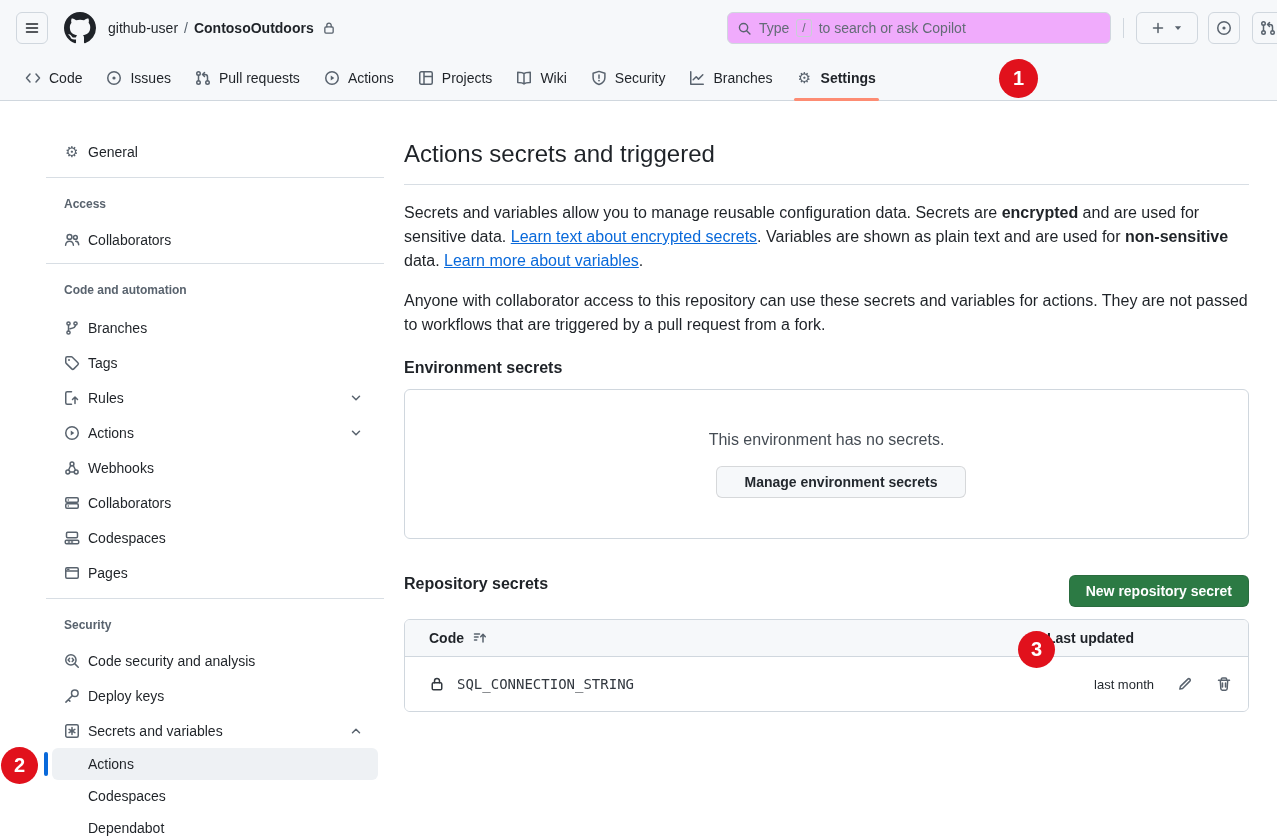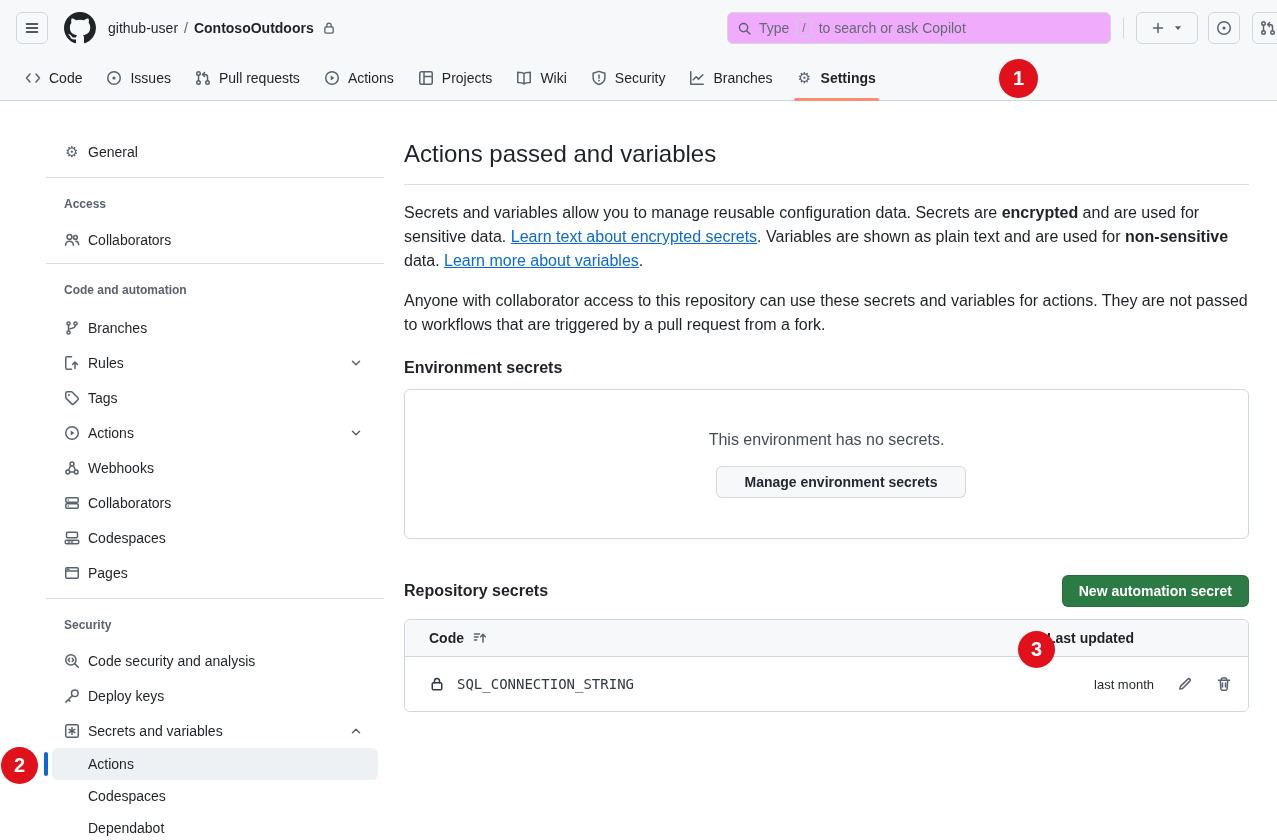--- a/index.html
+++ b/index.html
@@ -77,21 +77,21 @@
                 border-radius:6px 6px 0 0; margin-bottom:-1px; color:#1f2328; }
   .tab.inactive { color:#59636e; margin-left:18px; }
   .sec-head { margin-top:22px; font-size:16px; font-weight:600; }
   .empty-box { margin-top:12px; height:150px; border:1px solid #d0d7de; border-radius:6px;
                display:flex; flex-direction:column; align-items:center; justify-content:center; gap:17px; }
   .empty-text { font-size:16px; color:#454c54; }
   .btn-default { height:32px; padding:0 28px; background:#f6f8fa;
                  border:1px solid rgba(31,35,40,0.15); border-radius:6px;
                  font-family:"Liberation Sans",sans-serif; font-size:14px; font-weight:600;
                  color:#24292f; cursor:pointer;margin-left:29px; }
-  .repo-row { margin-top:36px; display:flex; align-items:center; justify-content:space-between; }
+  .repo-row { margin-top:36px; display:flex; justify-content:space-between; }
   .btn-green { height:32px; padding:0 16px; background:#2c7a44;
                border:1px solid rgba(31,35,40,0.15); border-radius:6px;
                font-family:"Liberation Sans",sans-serif; font-size:14px; font-weight:600;
                color:#fff; cursor:pointer; }
   .stable { margin-top:12px; border:1px solid #d0d7de; border-radius:6px; overflow:hidden; }
   .thead { background:#f6f8fa; height:36px; display:flex; align-items:center; padding:0 16px; }
   .th-name { display:flex; align-items:center; gap:8px; font-size:14px; font-weight:600;
              color:#1f2328; flex:1; padding-left:8px; }
   .th-right { width:185px; font-size:14px; font-weight:600; color:#1f2328; }
   .trow { height:55px; display:flex; align-items:center; padding:0 16px;
@@ -254,34 +254,34 @@
     <svg class="ic" viewBox="0 0 16 16">
         <circle cx="4.5" cy="3.5" r="1.6"></circle>
         <circle cx="4.5" cy="12.5" r="1.6"></circle>
         <circle cx="11.5" cy="3.5" r="1.6"></circle>
         <path d="M4.5 5.1v5.8M11.5 5.1c0 2.6-2.6 3.3-5.4 3.7"></path>
       </svg>
     <span class="lbl">Branches</span>
   </div>
   <div class="side-item">
     <svg class="ic" viewBox="0 0 16 16">
+        <path d="M1.75 7.3V3.2c0-.8.65-1.45 1.45-1.45h4.1c.4 0 .75.15 1.05.45l5.55 5.55a1.45 1.45 0 0 1 0 2.05l-4.1 4.1a1.45 1.45 0 0 1-2.05 0L2.2 8.35c-.3-.3-.45-.65-.45-1.05Z"></path>
+        <circle class="fl" cx="5" cy="5" r="1"></circle>
+      </svg>
+    <span class="lbl">Tags</span>
+  </div>
+  <div class="side-item">
+    <svg class="ic" viewBox="0 0 16 16">
         <path d="M7.5 14.25H3.2c-.8 0-1.45-.65-1.45-1.45V3.2c0-.8.65-1.45 1.45-1.45h4.3"></path>
         <path d="M11 13.5V7M8.5 9.5 11 7l2.5 2.5"></path>
       </svg>
     <span class="lbl">Rules</span>
     <svg class="ic chev" viewBox="0 0 16 16">
         <path d="M4.5 6.2 8 9.7l3.5-3.5"></path>
       </svg>
-  </div>
-  <div class="side-item">
-    <svg class="ic" viewBox="0 0 16 16">
-        <path d="M1.75 7.3V3.2c0-.8.65-1.45 1.45-1.45h4.1c.4 0 .75.15 1.05.45l5.55 5.55a1.45 1.45 0 0 1 0 2.05l-4.1 4.1a1.45 1.45 0 0 1-2.05 0L2.2 8.35c-.3-.3-.45-.65-.45-1.05Z"></path>
-        <circle class="fl" cx="5" cy="5" r="1"></circle>
-      </svg>
-    <span class="lbl">Tags</span>
   </div>
   <div class="side-item">
     <svg class="ic" viewBox="0 0 16 16">
         <circle cx="8" cy="8" r="6.25"></circle>
         <path class="fl" d="M6.75 5.5 10.25 8 6.75 10.5Z"></path>
       </svg>
     <span class="lbl">Actions</span>
     <svg class="ic chev" viewBox="0 0 16 16">
         <path d="M4.5 6.2 8 9.7l3.5-3.5"></path>
       </svg>
@@ -350,37 +350,37 @@
   </div>
   <div class="side-sub mt2">
     <span>Codespaces</span>
   </div>
   <div class="side-sub mt2">
     <span>Dependabot</span>
   </div>
 </nav>
 
 <main class="main">
-  <h1 class="page-title">Actions passed and variables</h1>
+  <h1 class="page-title">Actions secrets and triggered</h1>
 
   <p class="prose">
     <span>Secrets and variables allow you to manage reusable configuration data. Secrets are </span><b>encrypted</b><span> and are used for sensitive data. </span><a class="lnk">Learn text about encrypted secrets</a><span>. Variables are shown as plain text and are used for </span><b>non-sensitive</b><span> data. </span><a class="lnk">Learn more about variables</a><span>.</span>
   </p>
   <p class="prose">Anyone with collaborator access to this repository can use these secrets and variables for actions. They are not passed to workflows that are triggered by a pull request from a fork.</p>
 
 
   <h2 class="sec-head">Environment secrets</h2>
   <div class="empty-box">
     <div class="empty-text">This environment has no secrets.</div>
     <button class="btn-default">Manage environment secrets</button>
   </div>
 
   <div class="repo-row">
     <h2 class="sec-head" style="margin-top:0">Repository secrets</h2>
-    <button class="btn-green">New automation secret</button>
+    <button class="btn-green">New repository secret</button>
   </div>
 
   <div class="stable">
     <div class="thead">
       <div class="th-name">
         <span>Code</span>
         <svg class="ic" viewBox="0 0 16 16">
             <path d="M2.5 4h5M2.5 7h3.6M2.5 10h2.2M11 12V4.6M8.7 6.7 11 4.4l2.3 2.3"></path>
           </svg>
       </div>

